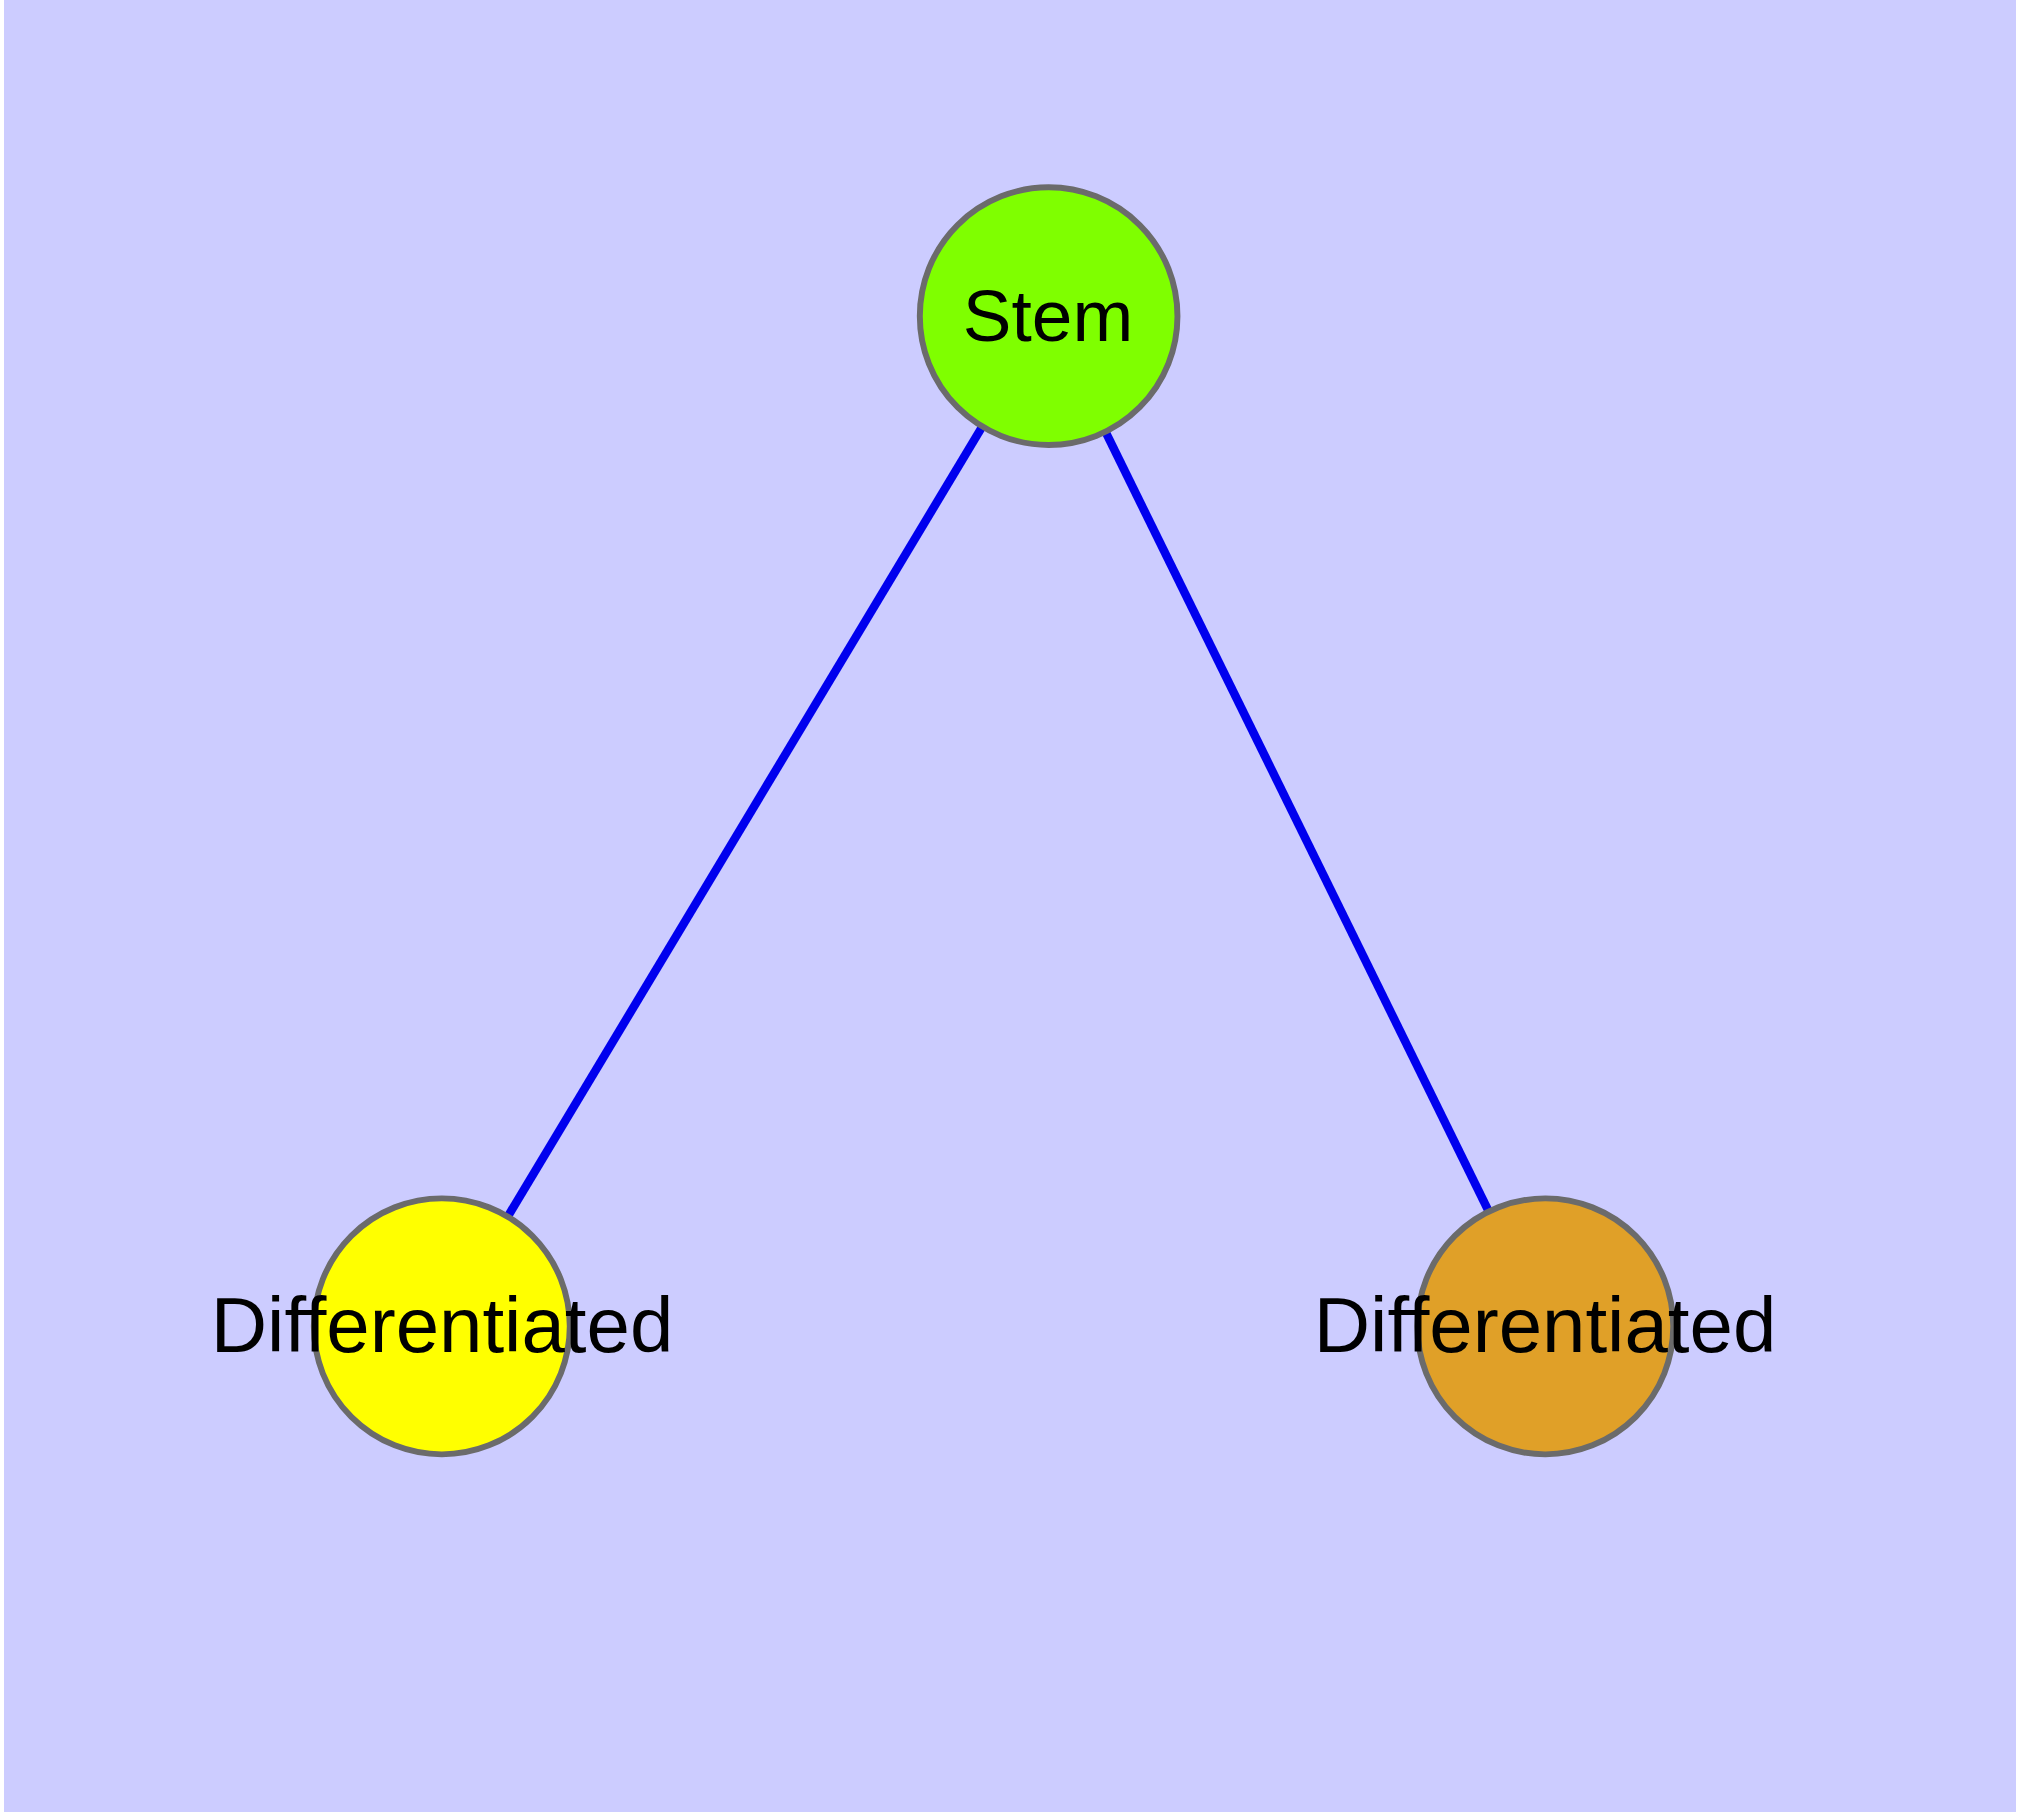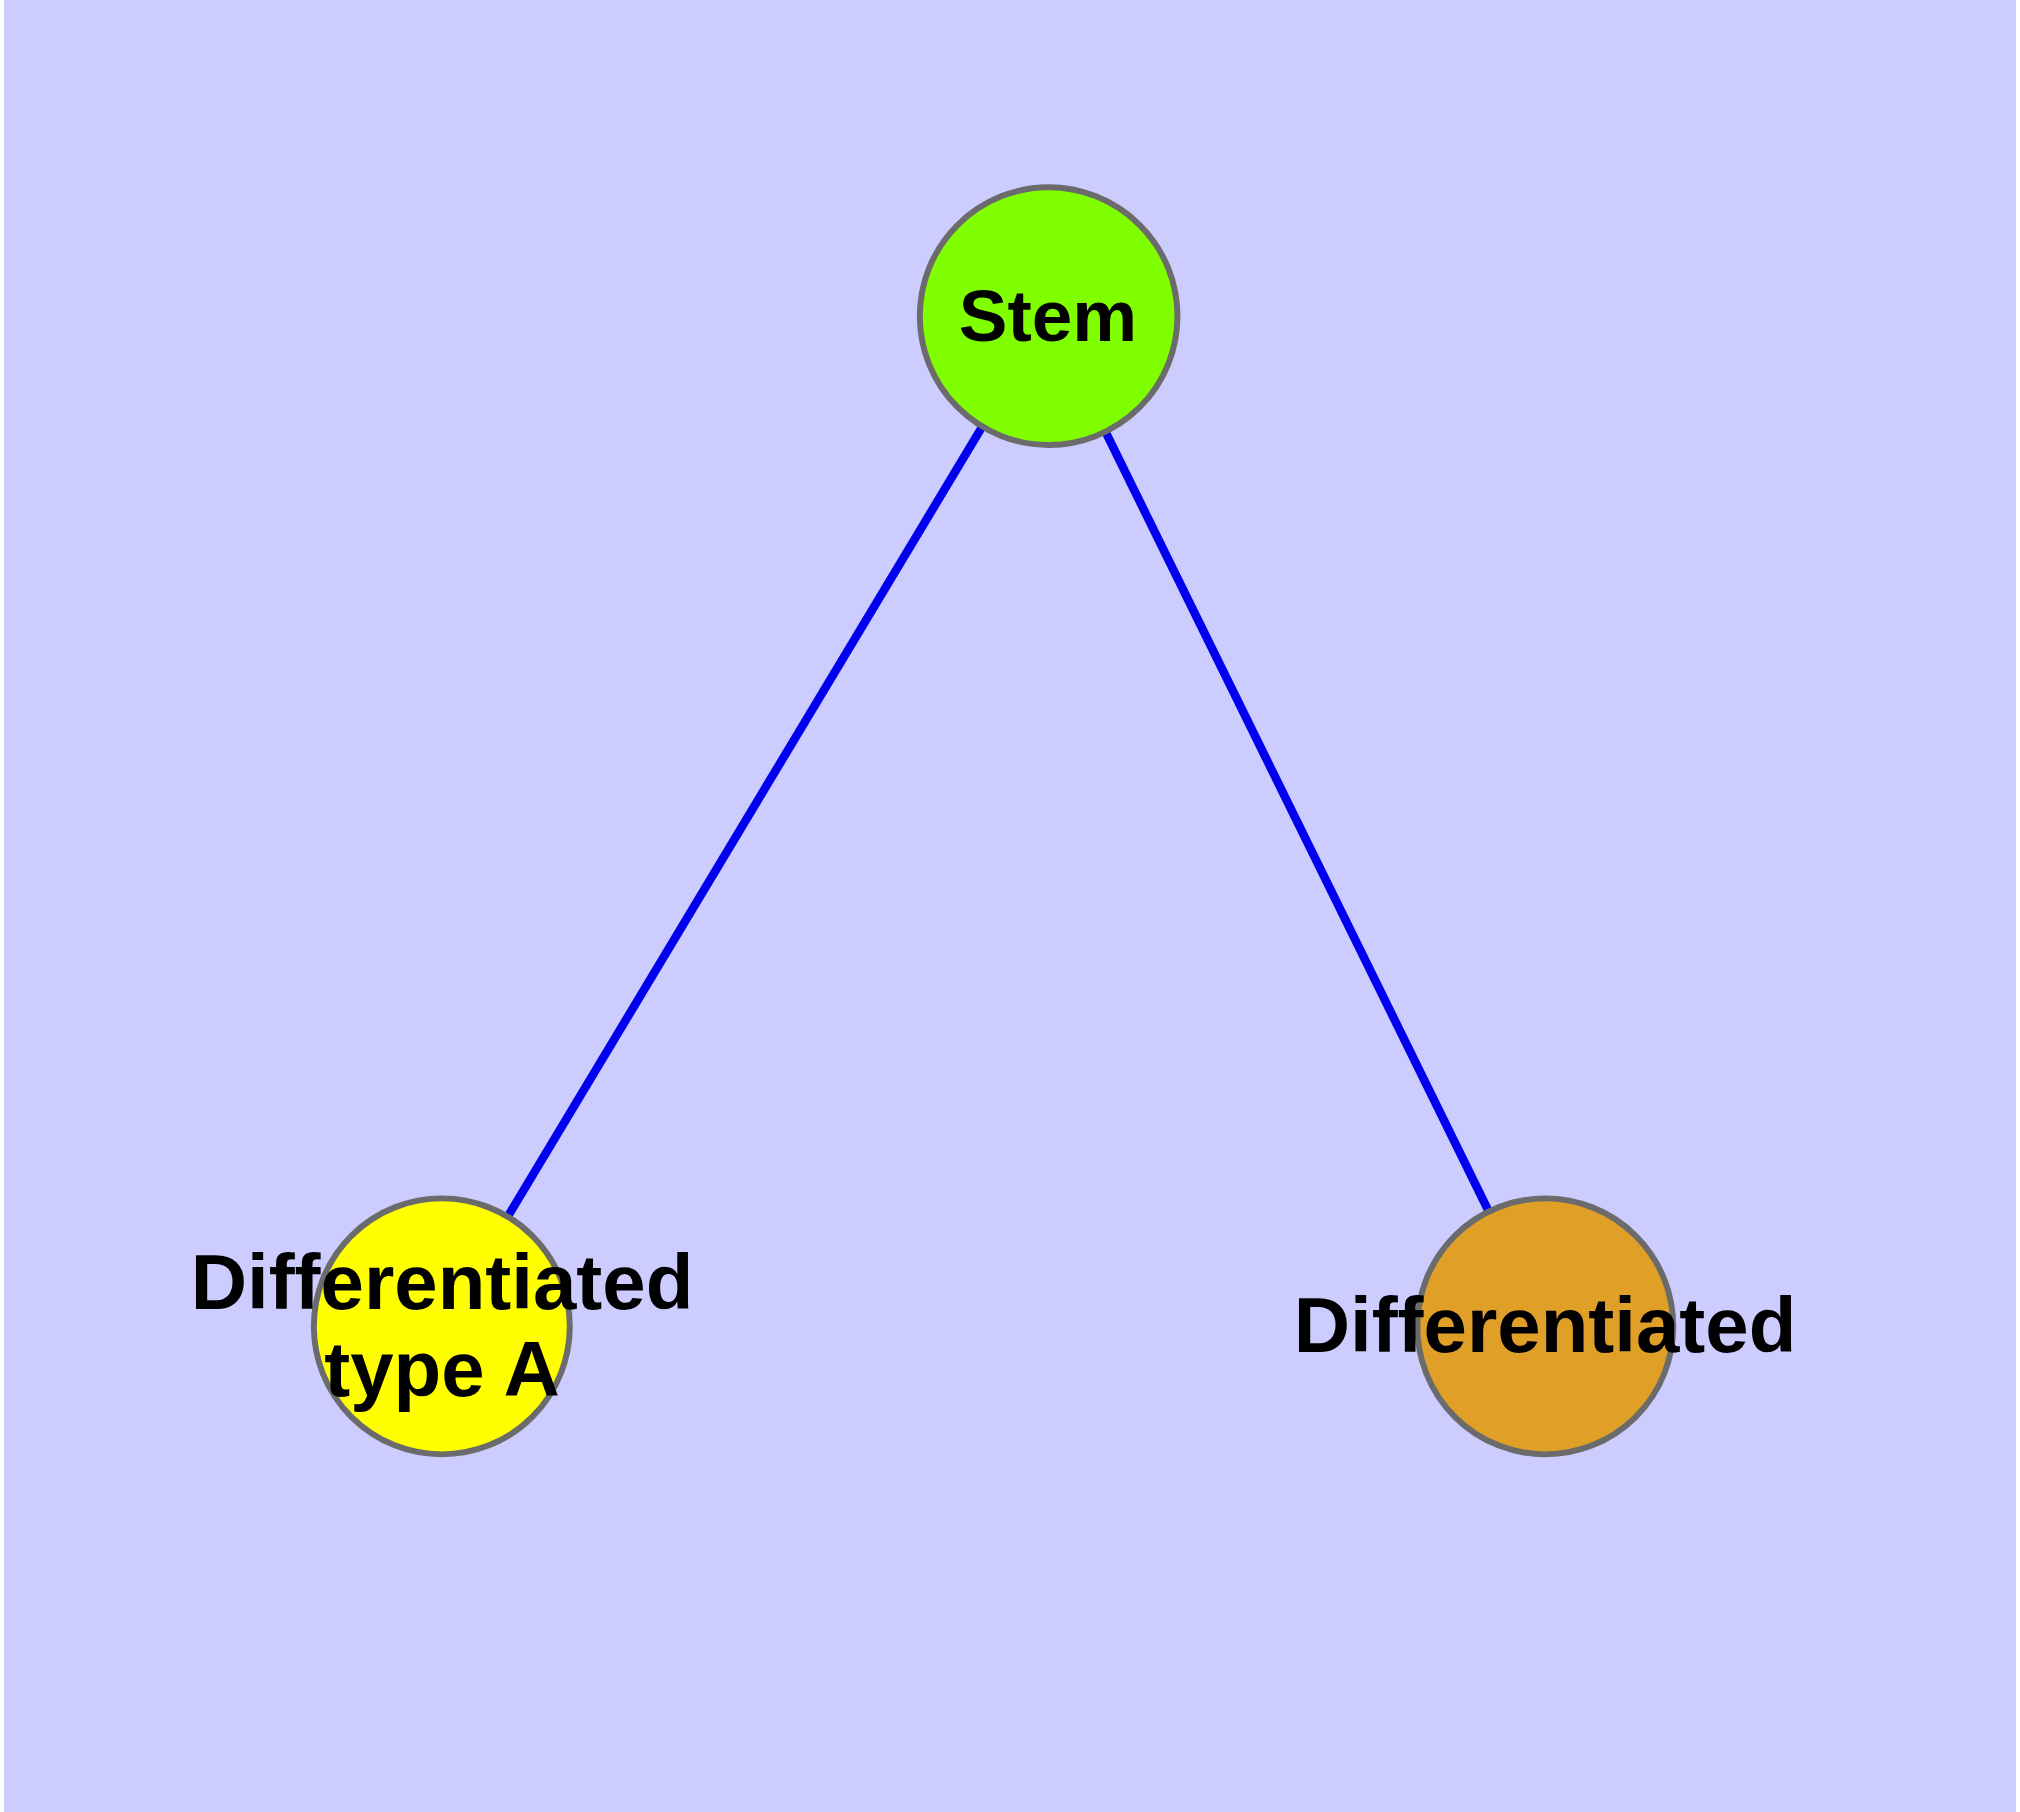--- a/index.html
+++ b/index.html
@@ -28,21 +28,21 @@
     position: absolute;
     left: 0;
     top: 0;
     width: 2021px;
     height: 1812px;
   }
   .node-label {
     position: absolute;
     text-align: center;
     color: #000000;
-    font-weight: bold;
+    font-weight: normal;
     line-height: 1.12;
     white-space: pre;
     pointer-events: none;
     transform: translate(-50%, -50%);
   }
   .node-label.stem {
     font-size: 73px;
   }
   .node-label.leaf {
     font-size: 78px;
@@ -62,17 +62,17 @@
       </g>
     <g id="nodes-layer">
         <circle cx="1237" cy="373" r="152" fill="#7fff00" stroke="#6b6b6b" stroke-width="7"></circle>
         <circle cx="521" cy="1565" r="151" fill="#ffff00" stroke="#6b6b6b" stroke-width="7"></circle>
         <circle cx="1823" cy="1565" r="151" fill="#e0a028" stroke="#6b6b6b" stroke-width="7"></circle>
       </g>
   </svg>
 
   <div id="labels-layer">
       <div class="node-label stem" style="left: 1048px; top: 316px; font-size: 73px; color: rgb(0, 0, 0);"><span>Stem</span></div>
-      <div class="node-label leaf" style="left: 442px; top: 1326px; font-size: 78px; color: rgb(0, 0, 0);"><span>Differentiated</span><br><span>type A</span></div>
+      <div class="node-label leaf" style="left: 442px; top: 1326px; font-size: 78px; color: rgb(0, 0, 0);"><span>Differentiated</span><br></div>
       <div class="node-label leaf" style="left: 1545px; top: 1326px; font-size: 78px; color: rgb(0, 0, 0);"><span>Differentiated</span><br></div>
     </div>
 </div>
 
 
 </body></html>

